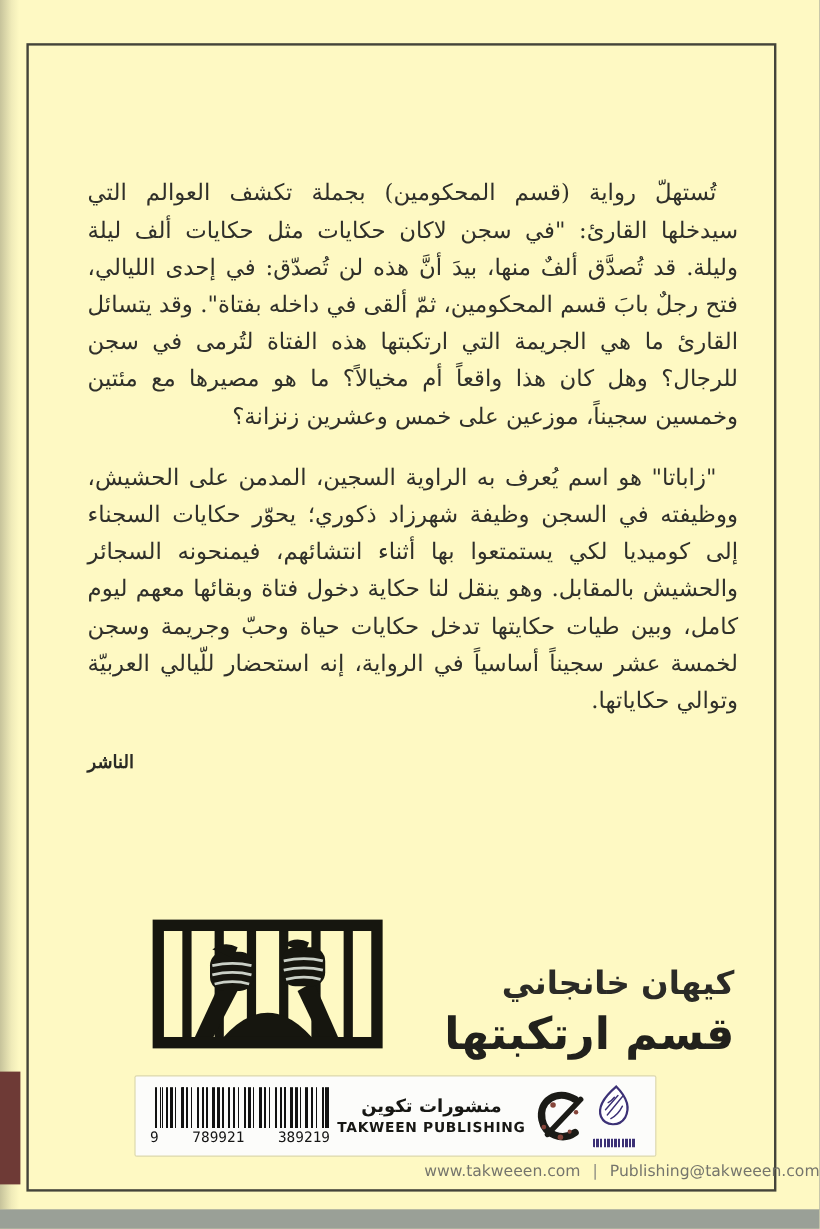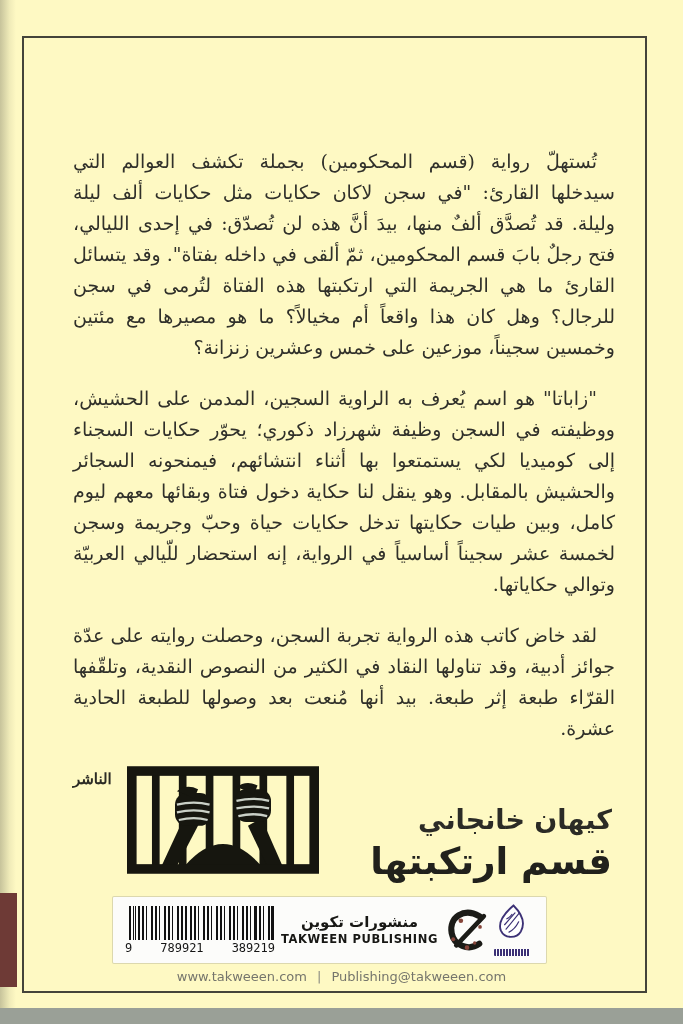--- a/index.html
+++ b/index.html
@@ -89,38 +89,37 @@
   .drop-logo-wrap{width:44px;text-align:center;flex:0 0 auto;}
   .drop-logo{width:34px;height:40px;}
   .drop-caption{
     margin:1px auto 0;width:36px;height:7px;
     background:
       repeating-linear-gradient(90deg,#3c3176 0 2px,rgba(255,255,255,.9) 2px 3px);
     border-radius:1px;
   }
   .website-line{
     position:absolute;left:0;right:0;top:969px;
-    text-align:center;
+    text-align:right;
     font-size:13px;color:#75756c;
   }
   .website-line .sep{margin:0 10px;color:#8b8b82;}
 </style>
 </head>
 <body>
 
 <div class="page">
 
   <div class="spine-shadow"></div>
   <div class="maroon-strip"></div>
   <div class="frame"></div>
 
   <div class="blurb">
     <p>تُستهلّ رواية (قسم المحكومين) بجملة تكشف العوالم التي سيدخلها القارئ: "في سجن لاكان حكايات مثل حكايات ألف ليلة وليلة. قد تُصدَّق ألفٌ منها، بيدَ أنَّ هذه لن تُصدّق: في إحدى الليالي، فتح رجلٌ بابَ قسم المحكومين، ثمّ ألقى في داخله بفتاة". وقد يتسائل القارئ ما هي الجريمة التي ارتكبتها هذه الفتاة لتُرمى في سجن للرجال؟ وهل كان هذا واقعاً أم مخيالاً؟ ما هو مصيرها مع مئتين وخمسين سجيناً، موزعين على خمس وعشرين زنزانة؟</p>
     <p>"زاباتا" هو اسم يُعرف به الراوية السجين، المدمن على الحشيش، ووظيفته في السجن وظيفة شهرزاد ذكوري؛ يحوّر حكايات السجناء إلى كوميديا لكي يستمتعوا بها أثناء انتشائهم، فيمنحونه السجائر والحشيش بالمقابل. وهو ينقل لنا حكاية دخول فتاة وبقائها معهم ليوم كامل، وبين طيات حكايتها تدخل حكايات حياة وحبّ وجريمة وسجن لخمسة عشر سجيناً أساسياً في الرواية، إنه استحضار للّيالي العربيّة وتوالي حكاياتها.</p>
-    <p>لقد خاض كاتب هذه الرواية تجربة السجن، وحصلت روايته على عدّة جوائز أدبية، وقد تناولها النقاد في الكثير من النصوص النقدية، وتلقّفها القرّاء طبعة إثر طبعة. بيد أنها مُنعت بعد وصولها للطبعة الحادية عشرة.</p>
     <p class="publisher-label">الناشر</p>
   </div>
 
   <svg class="prison-logo" viewBox="0 0 200 112" aria-hidden="true">
 
     <g fill="#16160f">
       <rect x="26" y="8" width="8" height="96"></rect>
       <rect x="54" y="8" width="8" height="96"></rect>
       <rect x="82" y="8" width="8" height="96"></rect>
       <rect x="110" y="8" width="8" height="96"></rect>

